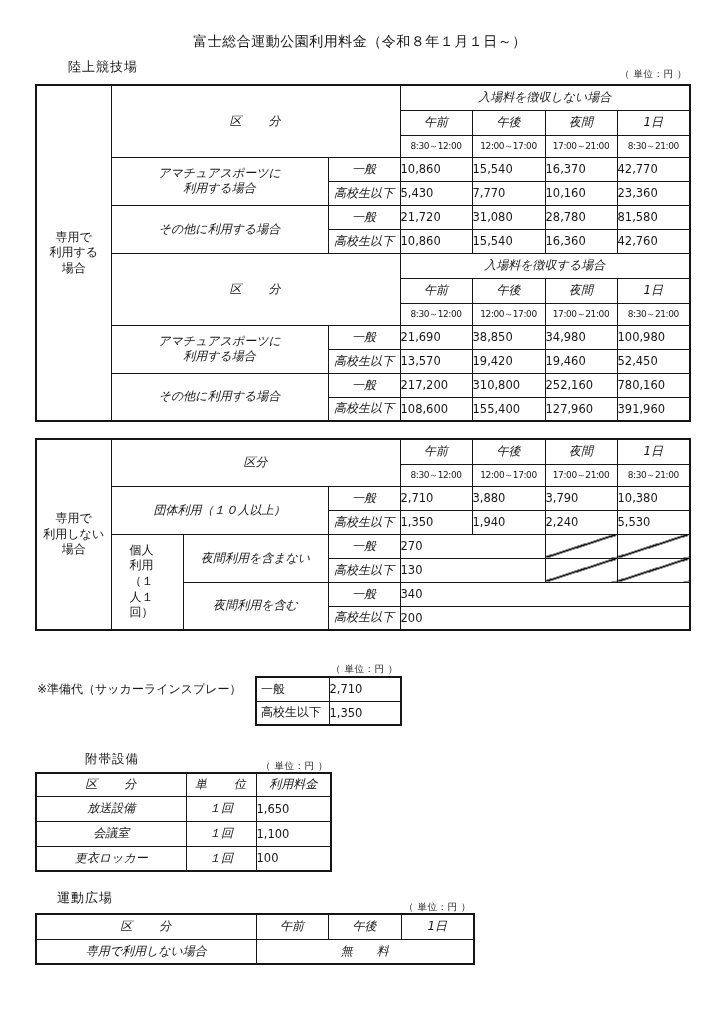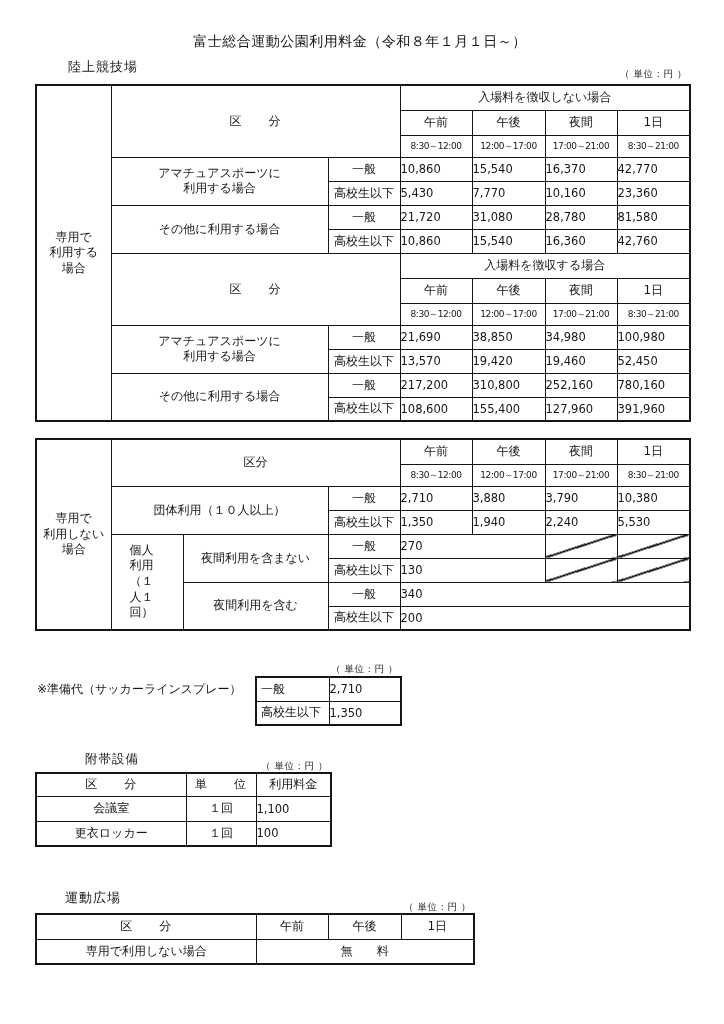--- a/index.html
+++ b/index.html
@@ -7,21 +7,21 @@
     width:724px;height:1024px;background:#fff;position:relative;
     font-family:"DejaVu Sans","Liberation Sans",sans-serif;color:#161616;
     overflow:hidden;
   }
   .abs{position:absolute;}
   .title{top:33px;left:0;width:720px;text-align:center;font-size:14px;letter-spacing:.5px;}
   .sec-head{font-size:13px;letter-spacing:1px;}
   .unit{font-size:9.5px;text-align:right;letter-spacing:.5px;}
   table{border-collapse:collapse;table-layout:fixed;border:2px solid #161616;}
   td{border:1px solid #161616;font-size:12px;padding:0;vertical-align:middle;overflow:hidden;}
-  .ctr{text-align:center;}
+  .ctr{text-align:center;font-style:italic;}
   .num{text-align:left;padding-right:5px;font-size:11.5px;}
   .lft{text-align:left;padding-left:4px;}
   .pre{white-space:pre-line;line-height:1.25;}
   .time{font-size:9px;letter-spacing:-0.4px;white-space:nowrap;text-align:center;}
   .vlab{text-align:center;white-space:pre-line;line-height:1.3;}
   .brk{word-break:break-all;line-break:anywhere;text-align:left;padding:0 18px;line-height:1.3;}
   .kubun{letter-spacing:1px;}
   .diag{background-image:linear-gradient(to bottom right,transparent calc(50% - 1px),#161616 calc(50% - 1px),#161616 calc(50% + 1px),transparent calc(50% + 1px));}
   tr.r25{height:25px;} tr.r24{height:24px;} tr.r23{height:23px;} tr.r22{height:22px;}
 </style>
@@ -240,33 +240,38 @@
       <col style="width:70px">
       <col style="width:75px">
     </colgroup>
   <tbody>
       <tr class="r23">
     <td class="ctr kubun">区　　分</td>
     <td class="ctr kubun">単　　位</td>
     <td class="ctr">利用料金</td>
   </tr>
   <tr class="r25">
+    <td class="ctr">放送設備</td>
+    <td class="ctr">１回</td>
+    <td class="num">1,650</td>
+  </tr>
+  <tr class="r25">
     <td class="ctr">会議室</td>
     <td class="ctr">１回</td>
     <td class="num">1,100</td>
   </tr>
   <tr class="r25">
     <td class="ctr">更衣ロッカー</td>
     <td class="ctr">１回</td>
     <td class="num">100</td>
   </tr>
 </tbody>
   </table>
 
-<div class="abs sec-head" style="left:65px;top:889px;">運動広場</div>
+<div class="abs sec-head" style="left:57px;top:889px;">運動広場</div>
 <div class="abs unit" style="left:35px;top:901px;width:436px;">（ 単位：円 ）</div>
 <table class="abs" style="left:35px;top:913px;width:438px;">
   <colgroup>
       <col style="width:220px">
       <col style="width:72px">
       <col style="width:73px">
       <col style="width:73px">
     </colgroup>
   <tbody>
       <tr class="r25">

